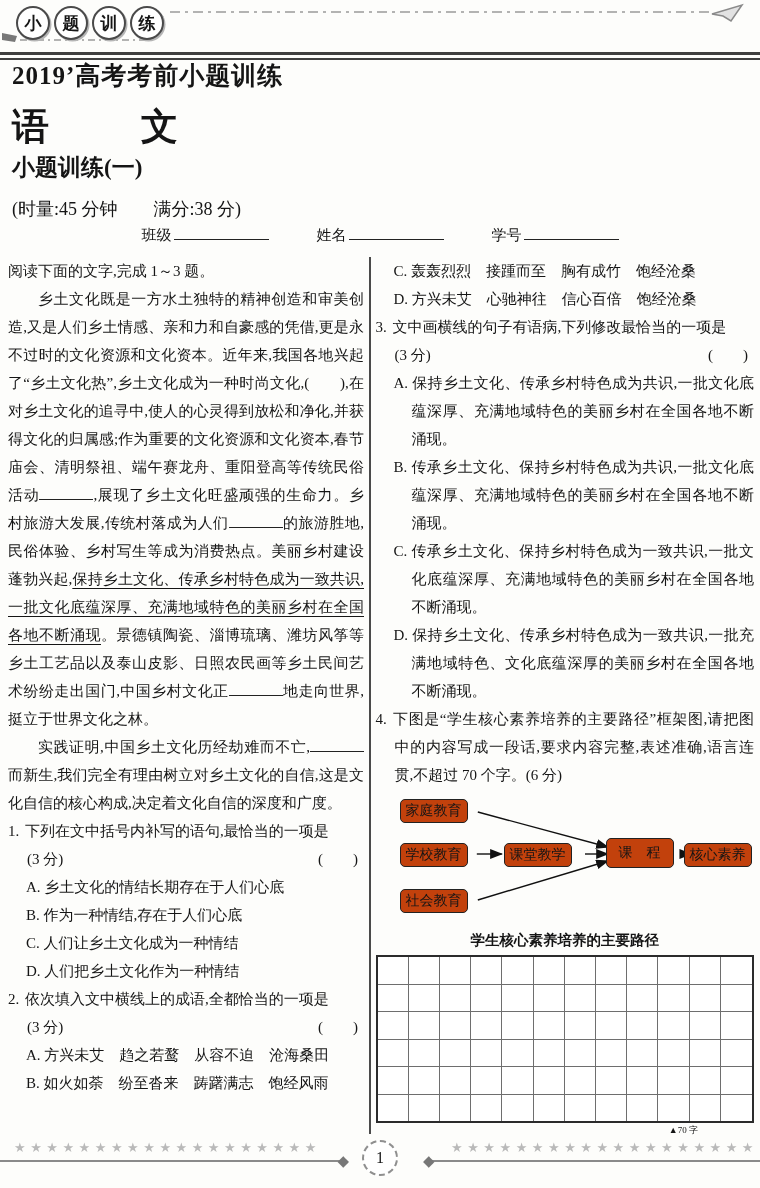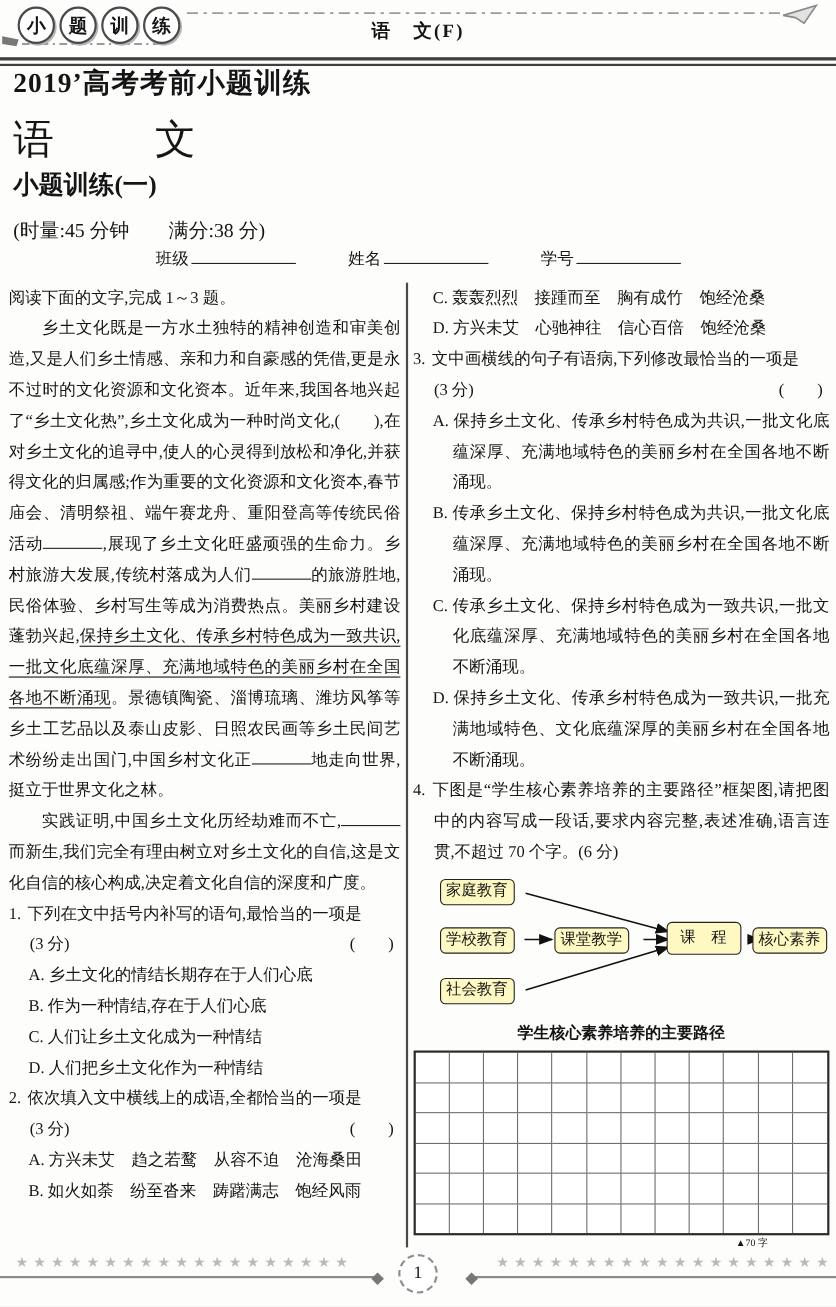--- a/index.html
+++ b/index.html
@@ -13,21 +13,21 @@
       font-weight:bold;font-size:17px;display:flex;align-items:center;justify-content:center;
       box-shadow:1.5px 1.5px 0 #b5b5b5;}
   .hdr-subject{position:absolute;top:17px;left:0;right:0;text-align:center;
       font-size:17px;font-weight:bold;letter-spacing:2px;}
   .double-rule{position:absolute;top:52px;left:0;width:760px;height:3px;
       border-top:3px solid #3f3f3f;border-bottom:2px solid #3f3f3f;}
 
   
   .tt{position:absolute;left:12px;right:0;text-align:left;}
   .main-title{top:59px;font-size:25px;font-weight:bold;letter-spacing:1px;}
-  .subject-big{top:102px;font-size:37px;font-weight:normal;letter-spacing:6px;}
+  .subject-big{top:102px;font-size:37px;font-weight:bold;letter-spacing:6px;}
   .subtitle{top:152px;font-size:23px;font-weight:bold;}
   .meta{top:197px;font-size:18px;}
   .fields{position:absolute;top:224px;left:0;right:0;display:flex;justify-content:center;
       gap:48px;font-size:15px;}
   .fill-line{display:inline-block;width:95px;border-bottom:1.2px solid #222;height:1em;margin-left:2px;}
 
   
   .columns{position:absolute;top:257px;left:0;right:0;bottom:54px;display:flex;padding:0 6px 0 8px;box-sizing:border-box;}
   .col{font-size:15px;line-height:28px;text-align:justify;}
   .col-left{width:356px;}
@@ -38,21 +38,21 @@
   .blank{display:inline-block;width:3.6em;border-bottom:1.2px solid #222;height:14px;}
   .u{text-decoration:underline;text-underline-offset:4px;}
 
   .q-stem{padding-left:19px;text-indent:-19px;}
   .q-num{display:inline-block;width:17px;text-indent:0;}
   .q-scoreline{display:flex;justify-content:space-between;padding-left:19px;padding-right:6px;}
   .q-opt{padding-left:36px;text-indent:-18px;}
 
   
   .diagram{position:relative;height:130px;margin:8px 0 0 2px;}
-  .dbox{position:absolute;border:1.5px solid #222;border-radius:5px;background:#fef9c3;
+  .dbox{position:absolute;border:1.5px solid #222;border-radius:5px;background:#c2410c;
         font-size:14px;line-height:18px;padding:2px 5px;white-space:nowrap;text-indent:0;}
   .b-family{left:22px;top:2px;}
   .b-school{left:22px;top:46px;}
   .b-society{left:22px;top:92px;}
   .b-classroom{left:126px;top:46px;}
   .b-curriculum{left:228px;top:41px;padding:5px 12px;}
   .b-core{left:306px;top:46px;}
   .arrows{position:absolute;left:0;top:0;width:100%;height:100%;}
   .diagram-caption{text-align:center;font-weight:bold;font-size:14.5px;line-height:26px;}
 
@@ -90,21 +90,20 @@
     <path d="M712,14 l30,-9 l-11,16 l-8,-5 z" fill="#e2e2e2" stroke="#8a8a8a" stroke-width="1.5"></path>
   </svg>
 
   <div class="logo">
     <span class="lc">小</span>
     <span class="lc">题</span>
     <span class="lc">训</span>
     <span class="lc">练</span>
   </div>
 
-  <div class="hdr-subject">语　文(F)</div>
   <div class="double-rule"></div>
 
   <div class="tt main-title">2019’高考考前小题训练</div>
   <div class="tt subject-big">语　　文</div>
   <div class="tt subtitle">小题训练(一)</div>
   <div class="tt meta">(时量:45 分钟　　满分:38 分)</div>
 
   <div class="fields">
     <span>
       <span>班级</span><span class="fill-line"></span>

